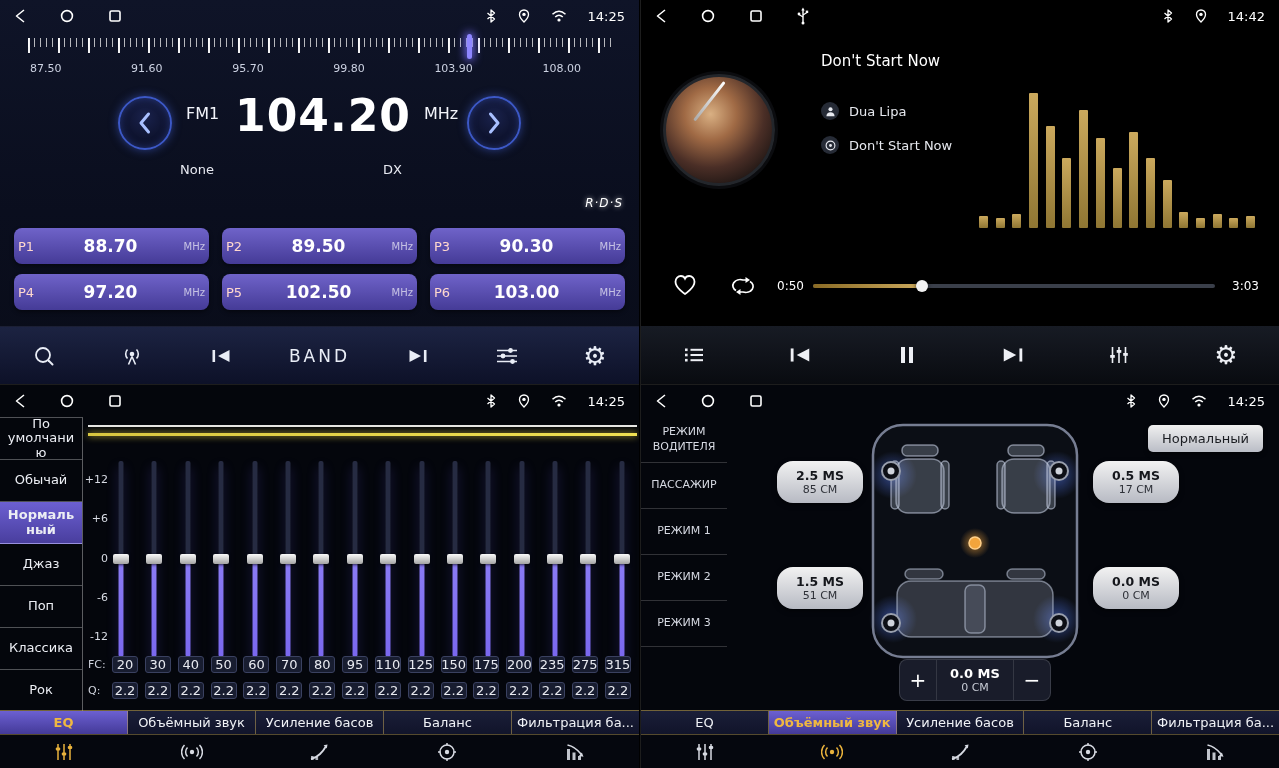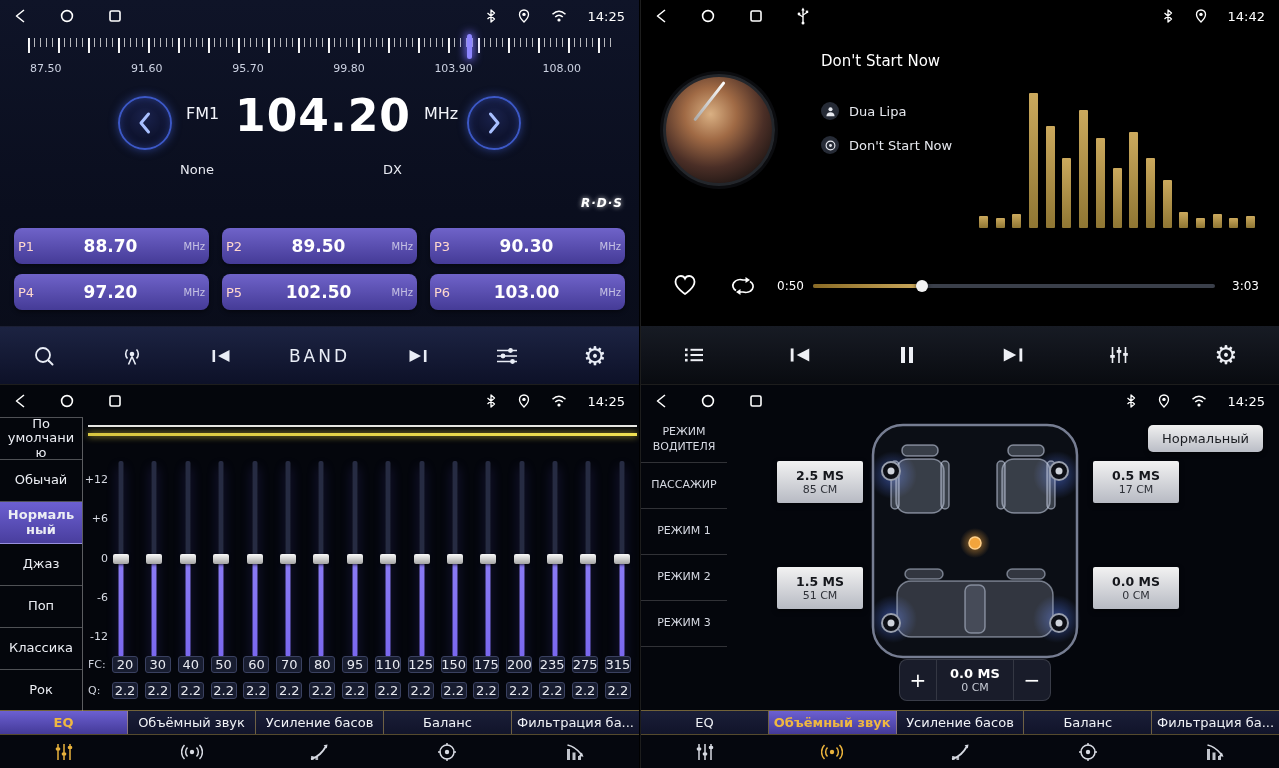--- a/index.html
+++ b/index.html
@@ -24,21 +24,21 @@
 .scale-labels{position:absolute;left:30px;right:58px;top:62px;display:flex;justify-content:space-between;font-size:11px;color:#ccd2e2}
 .radio-main{position:absolute;top:88px;left:0;right:0;height:112px}
 .tune-btn{position:absolute;top:8px;width:54px;height:54px;border-radius:50%;display:flex;align-items:center;justify-content:center;background:radial-gradient(circle at 50% 38%,#19214c,#0b0f25 72%);border:2px solid #3c58c6;box-shadow:0 0 10px rgba(70,100,220,.55),inset 0 0 9px rgba(70,100,220,.45);color:#a9c0ff;cursor:pointer}
 .tune-prev{left:118px}
 .tune-next{left:467px}
 .band-label{position:absolute;left:186px;top:16px;font-size:16px;color:#f2f4fa}
 .unit-label{position:absolute;left:424px;top:16px;font-size:16px;color:#f2f4fa}
 .freq-value{position:absolute;left:228px;width:190px;top:2px;text-align:center;font-size:44px;font-weight:bold;letter-spacing:1px}
 .signal-label{position:absolute;left:180px;top:74px;font-size:13px;color:#e8eaf2}
 .dx-label{position:absolute;left:383px;top:74px;font-size:13px;color:#e8eaf2}
-.rds{position:absolute;right:16px;top:196px;font-style:italic;font-weight:bold;font-size:12px;letter-spacing:1px;text-shadow:0 0 5px rgba(255,255,255,.8)}
+.rds{position:absolute;right:16px;top:196px;font-style:italic;font-weight:normal;font-size:12px;letter-spacing:1px;text-shadow:0 0 5px rgba(255,255,255,.8)}
 .presets{position:absolute;left:14px;right:14px;top:228px;display:grid;grid-template-columns:repeat(3,1fr);gap:10px 13px}
 .preset{height:36px;border-radius:8px;background:linear-gradient(180deg,#6f63c9,#453b97);display:flex;align-items:center;padding:0 4px;box-shadow:0 2px 4px rgba(0,0,0,.45);cursor:pointer}
 .preset .p{font-size:13px;color:#ffd8ce;width:26px}
 .preset .f{flex:1;text-align:center;font-size:17px;font-weight:bold}
 .preset .u{font-size:10px;color:rgba(255,255,255,.65);width:28px;text-align:right}
 .radio-toolbar{position:absolute;left:0;right:0;bottom:0;height:58px;background:linear-gradient(180deg,#1c2342,#0d1128);display:flex;align-items:center;justify-content:space-around;border-top:1px solid rgba(255,255,255,.06);color:#e9edf6}
 .tb-btn{display:flex;align-items:center;justify-content:center;min-width:40px;cursor:pointer}
 .band-btn{font-size:17px;letter-spacing:3px}
 .gear{font-size:26px;line-height:1;cursor:pointer}
 
@@ -83,21 +83,21 @@
 .tab-label.active{background:linear-gradient(180deg,#6c60d2,#443a98);color:#f0b840;font-weight:bold}
 .tab-icons{display:flex;height:33px;background:#05070e}
 .tab-icon{flex:1;display:flex;align-items:center;justify-content:center;color:#d7dae2;cursor:pointer}
 .tab-icon.active{color:#e9b23c}
 
 .mode-list{position:absolute;left:0;top:32px;width:86px}
 .mode-item{min-height:46px;display:flex;align-items:center;justify-content:center;text-align:center;font-size:11px;color:#d6d9e2;border-bottom:1px solid rgba(255,255,255,.18);padding:6px 4px;line-height:1.3;cursor:pointer}
 .mode-item.active{color:#fff;font-weight:bold}
 .stage-preset-badge{position:absolute;right:16px;top:40px;background:linear-gradient(180deg,#f0f0f0,#babdc6);color:#1b1d22;font-size:13px;padding:6px 14px;border-radius:5px;box-shadow:0 2px 4px rgba(0,0,0,.5);cursor:pointer}
 .car-wrap{position:absolute;left:228px;top:36px;width:212px;height:240px}
-.delay-badge{position:absolute;width:86px;height:42px;border-radius:2px;background:linear-gradient(180deg,#f2f2f2,#b7bac3);color:#15171c;display:flex;flex-direction:column;align-items:center;justify-content:center;box-shadow:0 2px 5px rgba(0,0,0,.5);cursor:pointer}
+.delay-badge{position:absolute;width:86px;height:42px;border-radius:16px;background:linear-gradient(180deg,#f2f2f2,#b7bac3);color:#15171c;display:flex;flex-direction:column;align-items:center;justify-content:center;box-shadow:0 2px 5px rgba(0,0,0,.5);cursor:pointer}
 .delay-badge .ms{font-size:12.5px;font-weight:bold}
 .delay-badge .cm{font-size:11px;color:#2e3138}
 .db-fl{left:136px;top:76px}.db-fr{left:452px;top:76px}.db-rl{left:136px;top:182px}.db-rr{left:452px;top:182px}
 .center-delay{position:absolute;left:258px;top:274px;width:152px;height:42px;border-radius:8px;background:rgba(26,30,44,.95);border:1px solid rgba(255,255,255,.14);display:flex;align-items:center}
 .cd-btn{width:36px;height:100%;display:flex;align-items:center;justify-content:center;font-size:20px;color:#fff;cursor:pointer}
 .cd-val{flex:1;height:100%;display:flex;flex-direction:column;align-items:center;justify-content:center;border-left:1px solid rgba(255,255,255,.12);border-right:1px solid rgba(255,255,255,.12)}
 .cd-val .ms{font-size:13px;font-weight:bold}
 .cd-val .cm{font-size:11px;color:#c6cad4}
 </style>
 </head>

